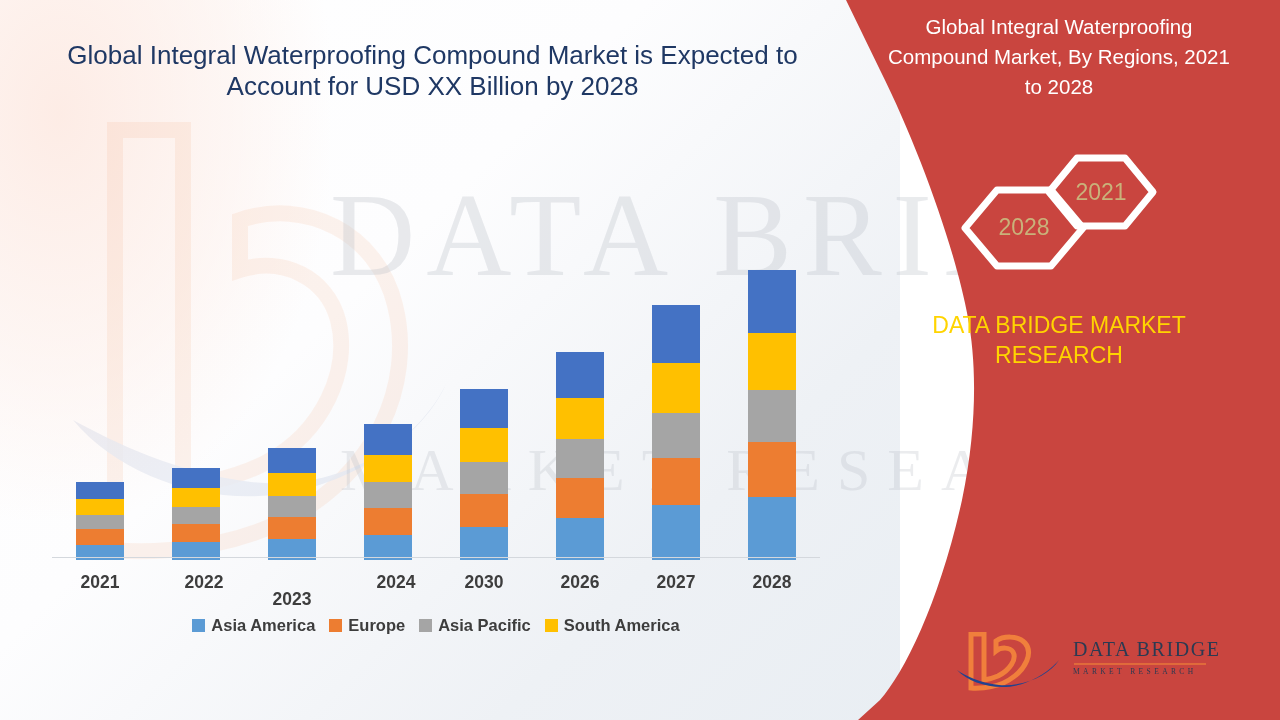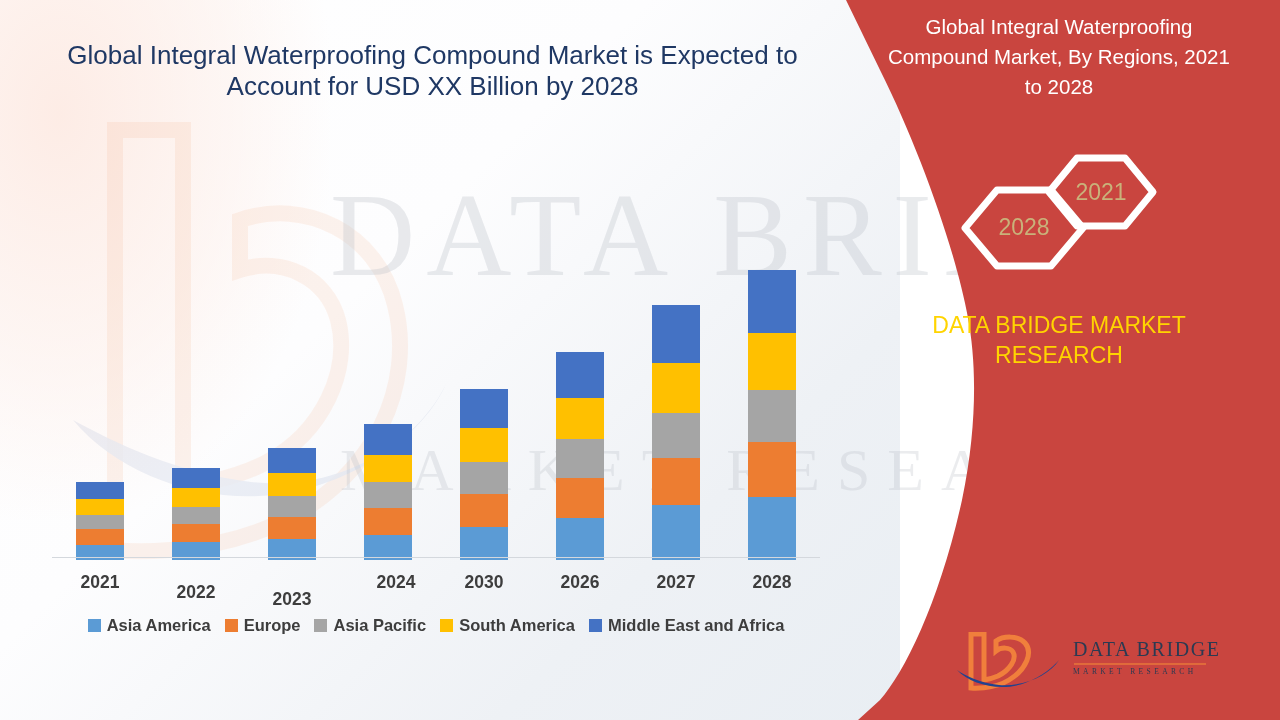--- a/index.html
+++ b/index.html
@@ -181,21 +181,21 @@
           <div class="seg" style="height: 63px; background: rgb(91, 155, 213);"></div>
           <div class="seg" style="height: 55px; background: rgb(237, 125, 49);"></div>
           <div class="seg" style="height: 52px; background: rgb(165, 165, 165);"></div>
           <div class="seg" style="height: 57px; background: rgb(255, 192, 0);"></div>
           <div class="seg" style="height: 63px; background: rgb(68, 114, 196);"></div>
         </div>
       </div>
     <div id="axis-line"></div>
     <div id="xlabels">
         <div class="xlab" style="left: 0px;">2021</div>
-        <div class="xlab" style="left: 96px; margin-top: 10px;">2022</div>
+        <div class="xlab" style="left: 104px;">2022</div>
         <div class="xlab" style="left: 192px; margin-top: 17px;">2023</div>
         <div class="xlab" style="left: 296px;">2024</div>
         <div class="xlab" style="left: 384px;">2030</div>
         <div class="xlab" style="left: 480px;">2026</div>
         <div class="xlab" style="left: 576px;">2027</div>
         <div class="xlab" style="left: 672px;">2028</div>
       </div>
     <div id="legend">
         <div class="leg-item">
           <span class="leg-swatch" style="background: rgb(91, 155, 213);"></span>
@@ -205,24 +205,20 @@
           <span class="leg-swatch" style="background: rgb(237, 125, 49);"></span>
           <span class="leg-label">Europe</span>
         </div>
         <div class="leg-item">
           <span class="leg-swatch" style="background: rgb(165, 165, 165);"></span>
           <span class="leg-label">Asia Pacific</span>
         </div>
         <div class="leg-item">
           <span class="leg-swatch" style="background: rgb(255, 192, 0);"></span>
           <span class="leg-label">South America</span>
-        </div>
-        <div class="leg-item">
-          <span class="leg-swatch" style="background: rgb(68, 114, 196);"></span>
-          <span class="leg-label">Middle East and Africa</span>
         </div>
       </div>
   </div>
 
   <svg id="red-panel" viewBox="0 0 1280 720" preserveAspectRatio="none" aria-hidden="true">
     <path d="M846,0 L1280,0 L1280,720 L858,720 L880,700 C905,672 940,600 962,500 C978,424 976,360 968,318 C956,252 920,150 880,70 Z" fill="#c9453f"></path>
   </svg>
 
   <div id="red-content">
     <div id="panel-title">Global Integral Waterproofing Compound Market, By Regions, 2021 to 2028</div>

